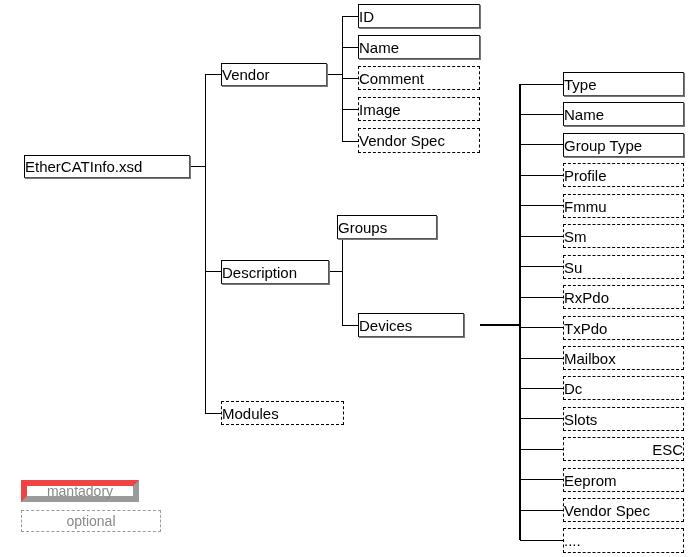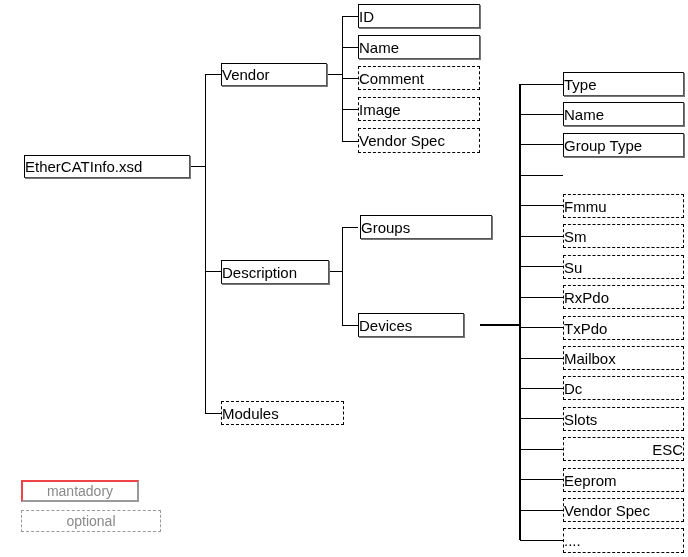--- a/index.html
+++ b/index.html
@@ -35,21 +35,21 @@
   .node.optional {
     border: 1px dashed #000000;
   }
   .node.legend {
     color: #8a8a8a;
     font-size: 14px;
     justify-content: center;
     padding-left: 0;
   }
   .node.legend.mandatory {
-    border: 2px solid #ef4444;
+    border: 6px solid #ef4444;
     border-right-color: #9a9a9a;
     border-bottom-color: #9a9a9a;
     box-shadow: none;
   }
   .node.legend.optional {
     border: 1px dashed #9a9a9a;
   }
   .edge {
     position: absolute;
     background: #000000;
@@ -134,36 +134,39 @@
   <div class="node optional" style="left:358px; top:66px; width:122px; height:24px;">
     <span>Comment</span>
   </div>
   <div class="node optional" style="left:358px; top:97px; width:122px; height:24px;">
     <span>Image</span>
   </div>
   <div class="node optional" style="left:358px; top:128px; width:122px; height:25px;">
     <span>Vendor Spec</span>
   </div>
 
-  <div class="node mandatory" style="left:360px; top:215px; width:132px; height:24px;">
+  <div class="node mandatory" style="left:337px; top:215px; width:100px; height:24px;">
     <span>Groups</span>
   </div>
   <div class="node mandatory" style="left:358px; top:313px; width:106px; height:24px;">
     <span>Devices</span>
   </div>
 
   <div class="node mandatory" style="left:563px; top:72px; width:121px; height:24px;">
     <span>Type</span>
   </div>
   <div class="node mandatory" style="left:563px; top:102px; width:121px; height:24px;">
     <span>Name</span>
   </div>
   <div class="node mandatory" style="left:563px; top:133px; width:121px; height:24px;">
     <span>Group Type</span>
   </div>
+  <div class="node optional" style="left:563px; top:163px; width:121px; height:24px;">
+    <span>Profile</span>
+  </div>
   <div class="node optional" style="left:563px; top:194px; width:121px; height:24px;">
     <span>Fmmu</span>
   </div>
   <div class="node optional" style="left:563px; top:224px; width:121px; height:24px;">
     <span>Sm</span>
   </div>
   <div class="node optional" style="left:563px; top:255px; width:121px; height:24px;">
     <span>Su</span>
   </div>
   <div class="node optional" style="left:563px; top:285px; width:121px; height:24px;">

